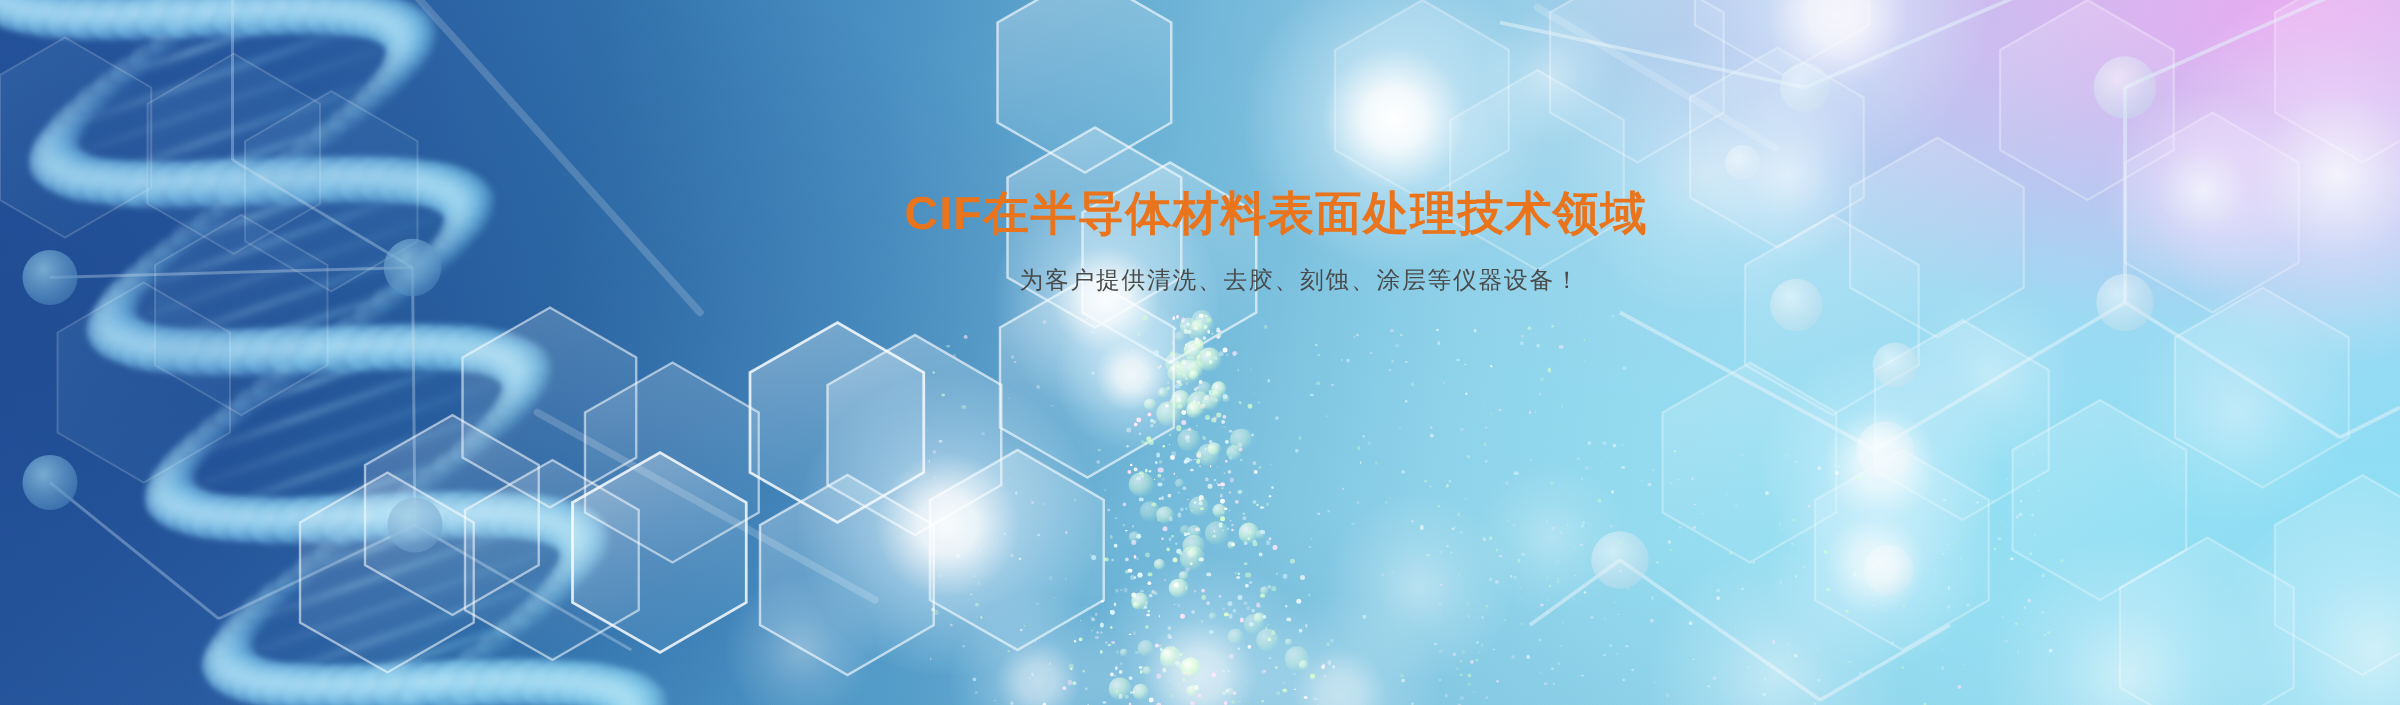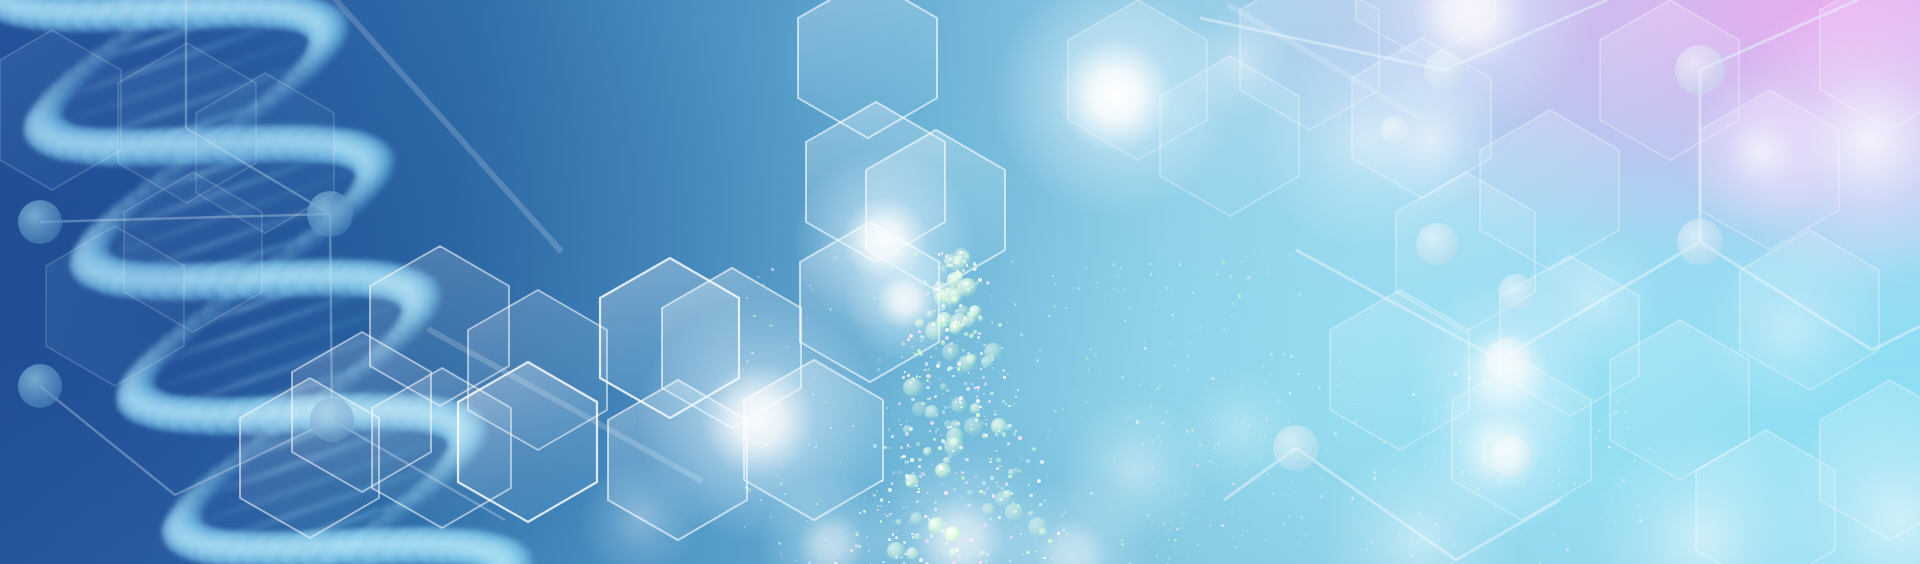--- a/index.html
+++ b/index.html
@@ -1526,14 +1526,18 @@
       <div class="bubble" style="left:1007.8029943437696px;top:469.1254306479823px;width:7.064914389047772px;height:7.064914389047772px;opacity:0.5565779733937233"></div>
       <div class="bubble" style="left:990.5802577606498px;top:418.14976559136994px;width:16.5044399141334px;height:16.5044399141334px;opacity:0.8055636995937675"></div>
       <div class="bubble" style="left:982.4580201177416px;top:503.26043933047913px;width:12.186220933217555px;height:12.186220933217555px;opacity:0.4675953417550772"></div>
       <div class="bubble" style="left:978.3364157866162px;top:315.96354739391245px;width:5.94855886651203px;height:5.94855886651203px;opacity:0.48953202120028433"></div>
       <div class="bubble" style="left:942.527478534635px;top:284.7721833724063px;width:19.684820289257914px;height:19.684820289257914px;opacity:0.511319864867255"></div>
       <div class="bubble" style="left:951.001666362257px;top:295.67656220984645px;width:8.355827068444341px;height:8.355827068444341px;opacity:0.8136848764028399"></div>
       <div class="bubble" style="left:943.4833720374802px;top:456.5228349005338px;width:7.489551187027246px;height:7.489551187027246px;opacity:0.6992242447566241"></div>
       <div class="bubble" style="left:940.2288112163741px;top:265.0271570926998px;width:7.589989255648106px;height:7.589989255648106px;opacity:0.36627109027467664"></div>
     </div>
 
+  <div id="text-block">
+    <div id="headline">CIF在半导体材料表面处理技术领域</div>
+    <div id="subtitle">为客户提供清洗、去胶、刻蚀、涂层等仪器设备！</div>
+  </div>
 
 </div>
 
 </body></html>

